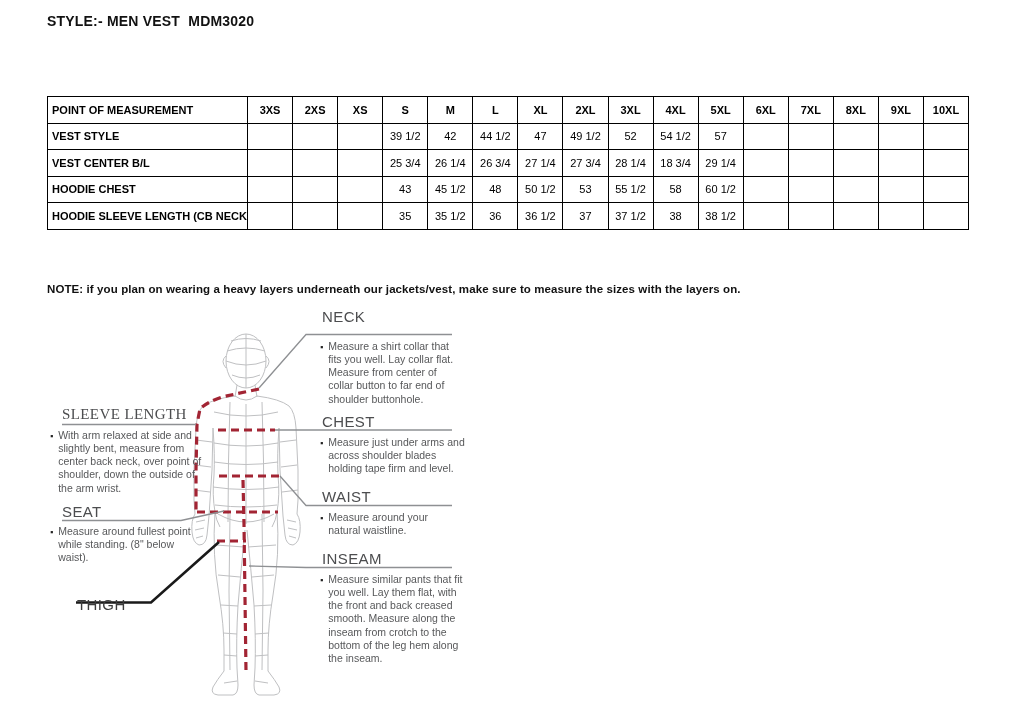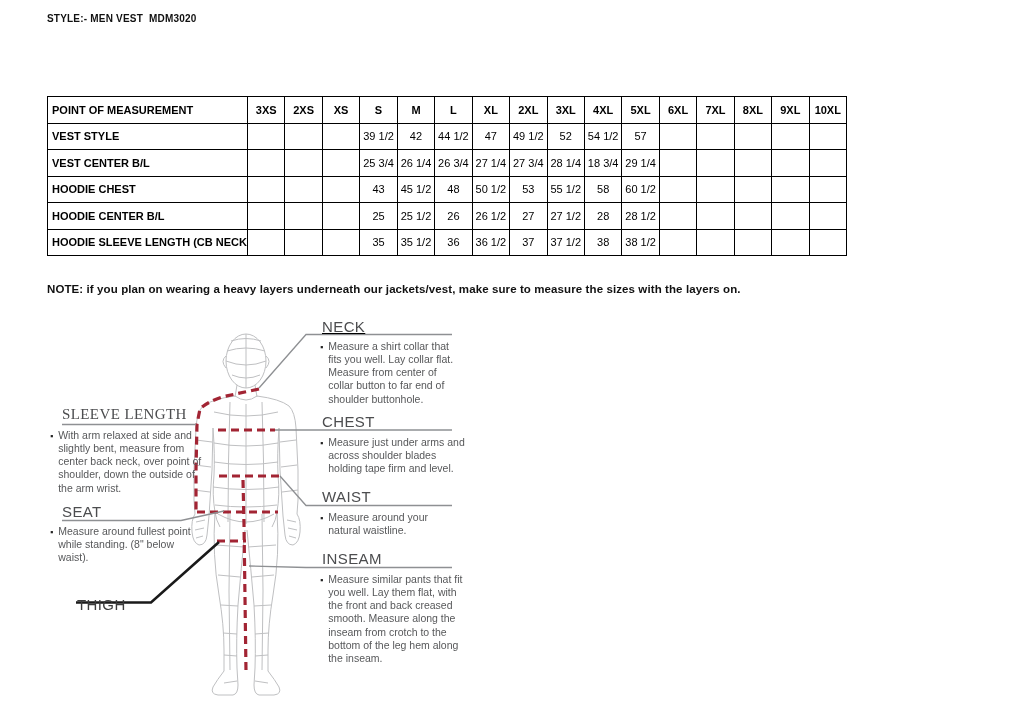--- a/index.html
+++ b/index.html
@@ -6,26 +6,26 @@
     --red:#A22433; --wire:#bfc0c2; --leader:#8e9093;
     --heading:#4c4d4f; --text:#57585a; --ink:#1a1a1a;
   }
   *{margin:0;padding:0;box-sizing:border-box;}
   html,body{background:#fff;}
   .page{
     position:relative;width:1024px;height:723px;background:#fff;overflow:hidden;
     font-family:"Liberation Sans",sans-serif;color:#000;
   }
   .doc-title{
-    position:absolute;left:47px;top:13px;font-size:10px;font-weight:bold;
+    position:absolute;left:47px;top:13px;font-size:14px;font-weight:bold;
     white-space:pre-wrap;letter-spacing:.2px;color:#111;
   }
   
   table.size-chart{
-    position:absolute;left:47px;top:96px;width:800px;
+    position:absolute;left:47px;top:96px;width:922px;
     border-collapse:collapse;table-layout:fixed;
   }
   table.size-chart th,table.size-chart td{
     border:1.5px solid #000;height:26.5px;vertical-align:middle;
     font-size:11px;overflow:hidden;white-space:nowrap;
   }
   table.size-chart th{font-weight:bold;text-align:center;}
   table.size-chart th.label-col{width:200px;text-align:left;padding-left:4px;font-size:11px;}
   table.size-chart td.row-label{font-weight:bold;text-align:left;padding-left:4px;}
   table.size-chart td.val{text-align:center;font-weight:normal;font-size:11px;}
@@ -134,39 +134,20 @@
           <td class="val">55 1/2</td>
           <td class="val">58</td>
           <td class="val">60 1/2</td>
           <td class="val"></td>
           <td class="val"></td>
           <td class="val"></td>
           <td class="val"></td>
           <td class="val"></td>
         </tr>
         <tr>
-          <td class="row-label">HOODIE CENTER B/L</td>
-          <td class="val"></td>
-          <td class="val"></td>
-          <td class="val"></td>
-          <td class="val">25</td>
-          <td class="val">25 1/2</td>
-          <td class="val">26</td>
-          <td class="val">26 1/2</td>
-          <td class="val">27</td>
-          <td class="val">27 1/2</td>
-          <td class="val">28</td>
-          <td class="val">28 1/2</td>
-          <td class="val"></td>
-          <td class="val"></td>
-          <td class="val"></td>
-          <td class="val"></td>
-          <td class="val"></td>
-        </tr>
-        <tr>
           <td class="row-label">HOODIE SLEEVE LENGTH (CB NECK)</td>
           <td class="val"></td>
           <td class="val"></td>
           <td class="val"></td>
           <td class="val">35</td>
           <td class="val">35 1/2</td>
           <td class="val">36</td>
           <td class="val">36 1/2</td>
           <td class="val">37</td>
           <td class="val">37 1/2</td>
@@ -231,21 +212,21 @@
       <path class="lead" d="M 259,388 L 306,334.5 L 452,334.5"></path>
       <path class="lead" d="M 275,430 L 452,430"></path>
       <path class="lead" d="M 280,476 L 306,505.5 L 452,505.5"></path>
       <path class="lead" d="M 249,566 L 306,567.5 L 452,567.5"></path>
       <path class="lead" d="M 62,424.5 L 196,424.5"></path>
       <path class="lead" d="M 62,520.5 L 181,520.5 L 224,511"></path>
       <path class="lead-black" d="M 76,602.5 L 151,602.5 L 219,542"></path>
     </g>
   </svg>
 
-  <div class="callout" style="left:322px;top:318px;width:140px;text-decoration:underline;">
+  <div class="callout" style="left:322px;top:308px;width:140px;">
     <h3>NECK</h3>
   </div>
   <div class="callout" style="left:320px;top:340px;width:138px;">
     <div class="body">
         <span class="bullet">▪</span>
       <span>Measure a shirt collar that fits you well. Lay collar flat. Measure from center of collar button to far end of shoulder buttonhole.</span>
       </div>
   </div>
 
   <div class="callout" style="left:322px;top:413px;width:140px;">

